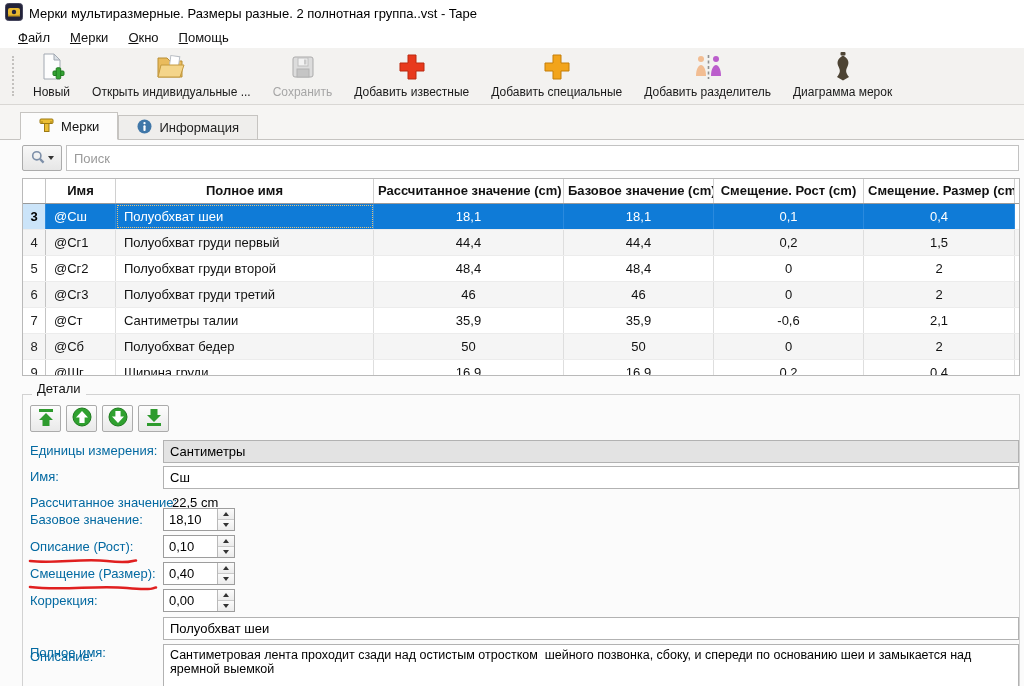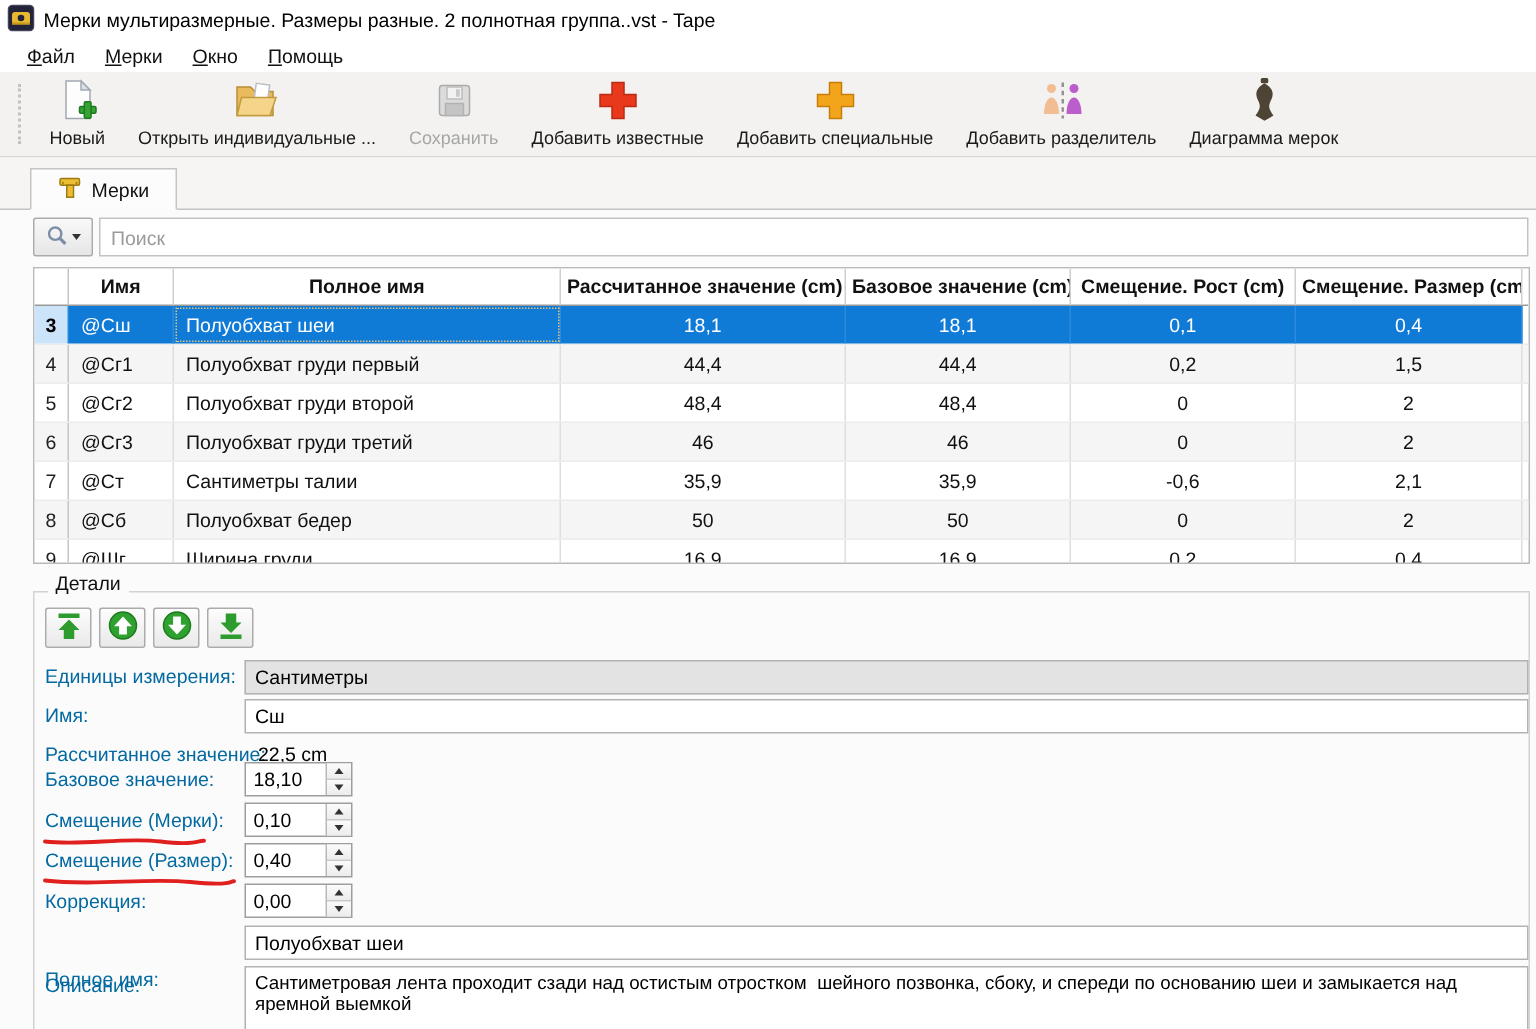--- a/index.html
+++ b/index.html
@@ -184,20 +184,30 @@
       <span>
         <svg width="15" height="14" viewBox="0 0 15 14">
             <rect x="1" y="1" width="13" height="4.5" rx="1" fill="#ecbe33" stroke="#9c7a14"></rect>
             <rect x="5.5" y="5.5" width="4.5" height="8" fill="#ecbe33" stroke="#9c7a14"></rect>
             <line x1="3" y1="3.2" x2="3" y2="5" stroke="#9c7a14"></line>
             <line x1="12" y1="3.2" x2="12" y2="5" stroke="#9c7a14"></line>
           </svg>
       </span>
       <span>Мерки</span>
     </div>
+    <div class="tab inactive">
+      <span>
+        <svg width="15" height="15" viewBox="0 0 15 15">
+            <circle cx="7.5" cy="7.5" r="7" fill="#4077a8"></circle>
+            <rect x="6.4" y="3" width="2.2" height="2.2" rx="1" fill="#fff"></rect>
+            <rect x="6.4" y="6.3" width="2.2" height="5.6" rx="1" fill="#fff"></rect>
+          </svg>
+      </span>
+      <span>Информация</span>
+    </div>
   </div>
 
   <div class="search-btn">
     <span>
       <svg width="14" height="14" viewBox="0 0 14 14">
           <circle cx="5.8" cy="5.8" r="4.1" fill="none" stroke="#7d8fa8" stroke-width="1.6"></circle>
           <line x1="8.9" y1="8.9" x2="12.6" y2="12.6" stroke="#7d8fa8" stroke-width="2.2"></line>
         </svg>
     </span>
     <span class="tri-down-sm"></span>
@@ -337,21 +347,21 @@
     <div class="spin-btns">
         <div class="spin-b">
           <span class="tri-up"></span>
         </div>
         <div class="spin-b">
           <span class="tri-dn"></span>
         </div>
       </div>
   </div>
 
-  <div class="f-label" style="top:535px; line-height:23px;">Смещение (Мерки):</div>
+  <div class="f-label" style="top:535px; line-height:23px;">Описание (Рост):</div>
   <svg class="red-line" style="top:556px;" width="112" height="9" viewBox="0 0 112 9">
       <path d="M3 5 C 28 8, 55 2, 80 5 S 105 4, 109 4.5" fill="none" stroke="#e01f1f" stroke-width="2.6" stroke-linecap="round"></path>
     </svg>
   <div class="spinbox" style="top:535px;">
     <input class="spin-val" type="text" value="0,10" style="">
     <div class="spin-btns">
         <div class="spin-b">
           <span class="tri-up"></span>
         </div>
         <div class="spin-b">

